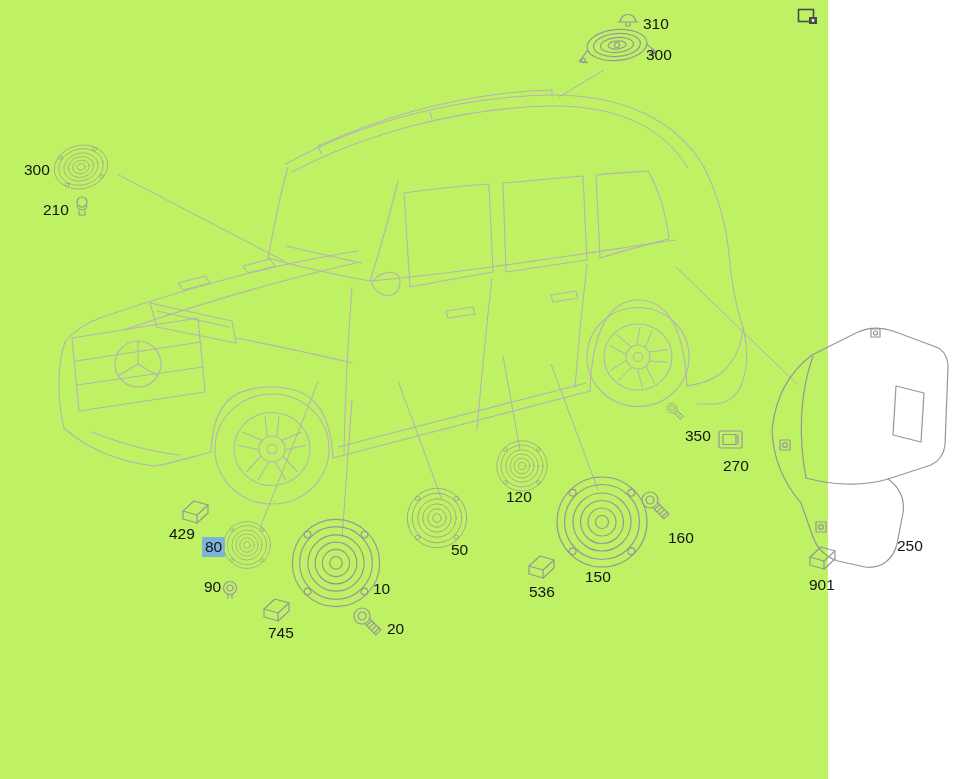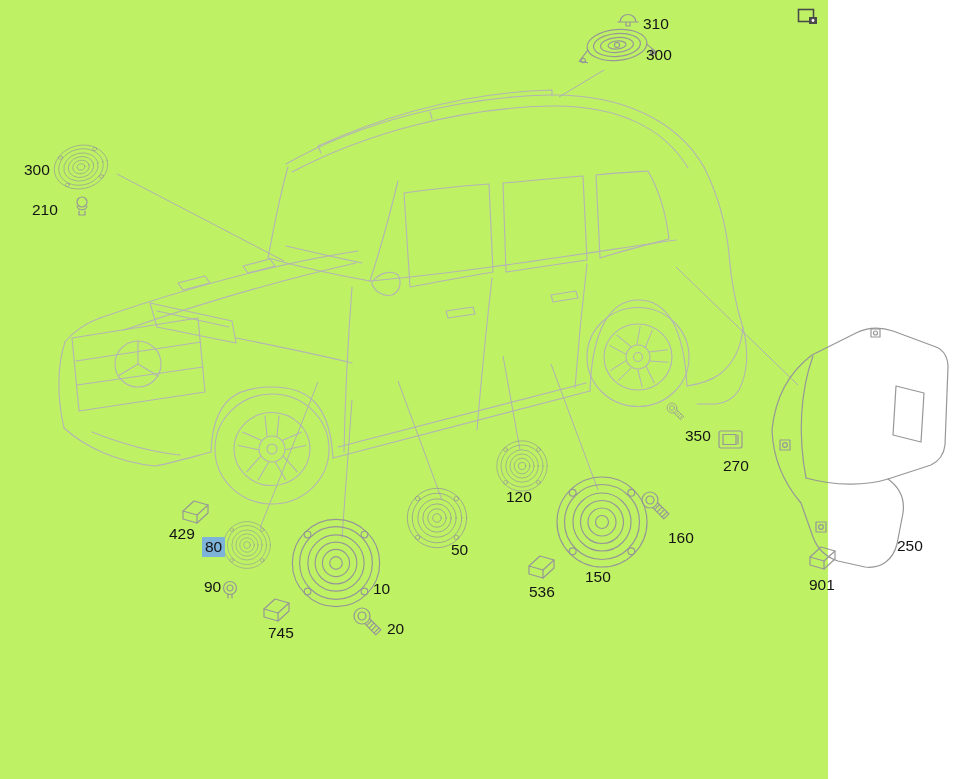--- a/index.html
+++ b/index.html
@@ -234,21 +234,21 @@
           <circle cx="821" cy="527" r="2.4"></circle>
         <rect x="871" y="329" width="9" height="8"></rect>
           <circle cx="875.5" cy="333" r="2"></circle>
       </g>
     </g>
   </svg>
 
   <div class="part-label" style="left:640px;top:14px">310</div>
   <div class="part-label" style="left:643px;top:45px">300</div>
   <div class="part-label" style="left:21px;top:160px">300</div>
-  <div class="part-label" style="left:29px;top:200px">210</div>
+  <div class="part-label" style="left:40px;top:200px">210</div>
   <div class="part-label" style="left:682px;top:426px">350</div>
   <div class="part-label" style="left:720px;top:456px">270</div>
   <div class="part-label" style="left:503px;top:487px">120</div>
   <div class="part-label" style="left:665px;top:528px">160</div>
   <div class="part-label" style="left:448px;top:540px">50</div>
   <div class="part-label" style="left:582px;top:567px">150</div>
   <div class="part-label" style="left:370px;top:579px">10</div>
   <div class="part-label" style="left:384px;top:619px">20</div>
   <div class="part-label selected" style="left:202px;top:537px">80</div>
   <div class="part-label" style="left:201px;top:577px">90</div>

